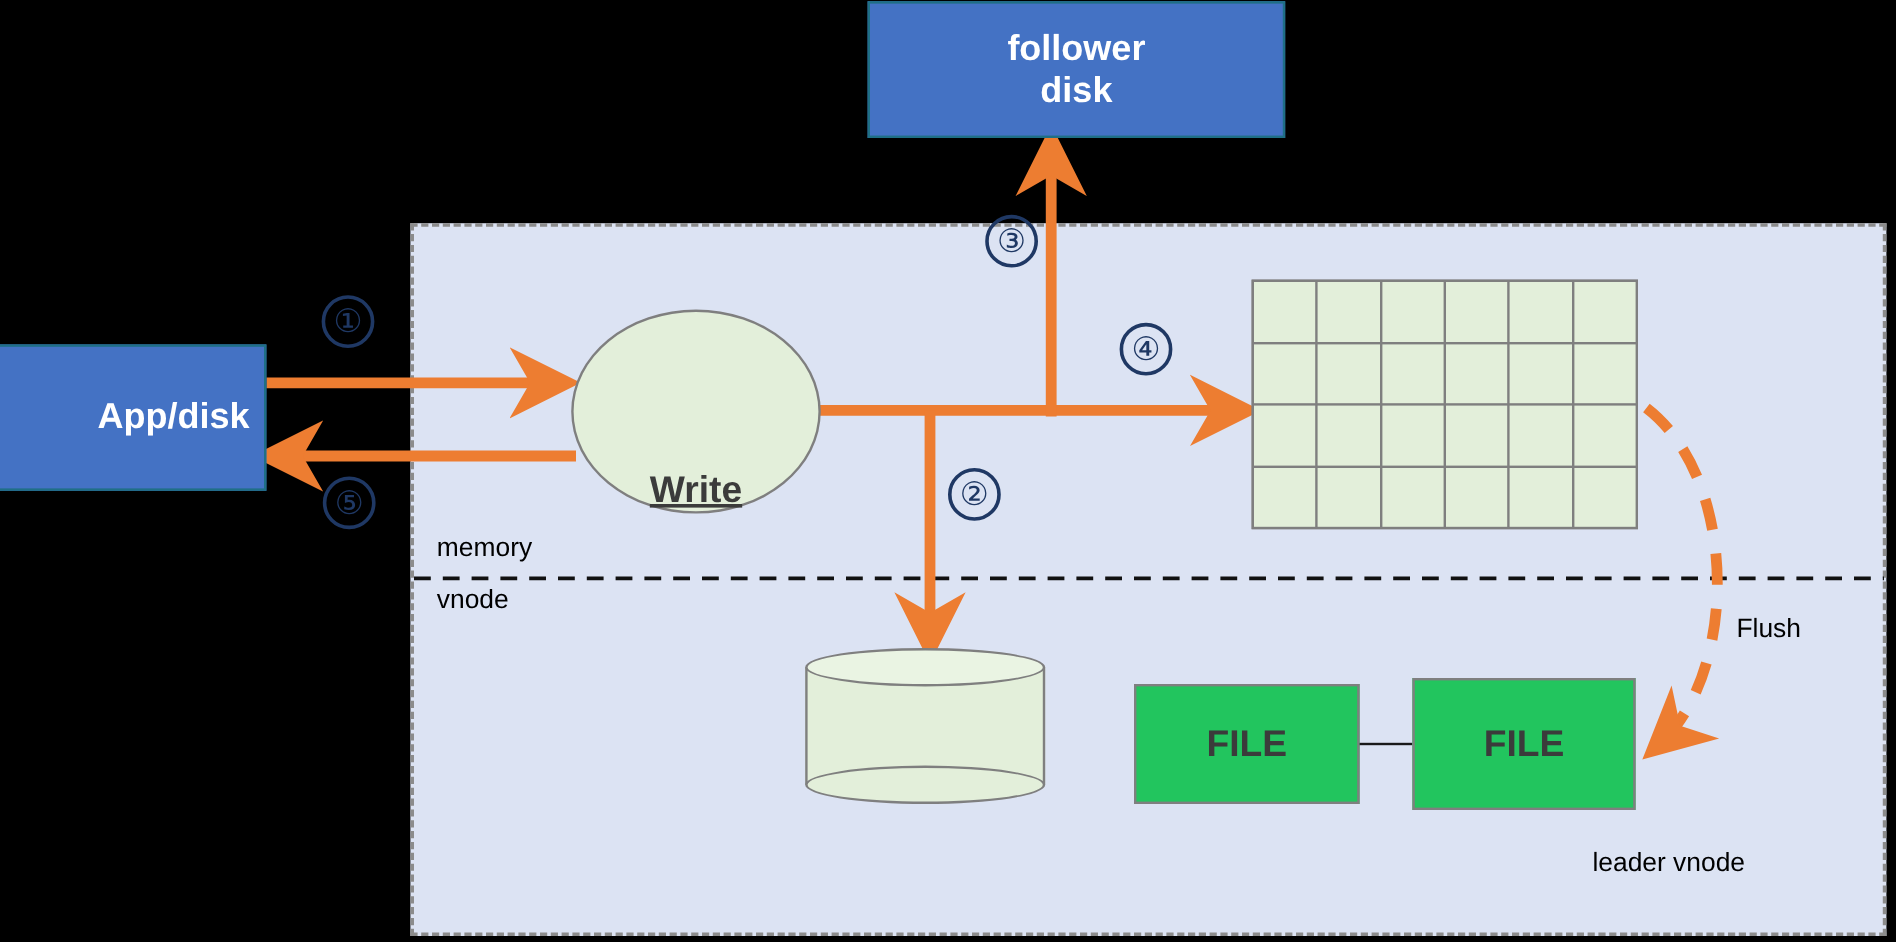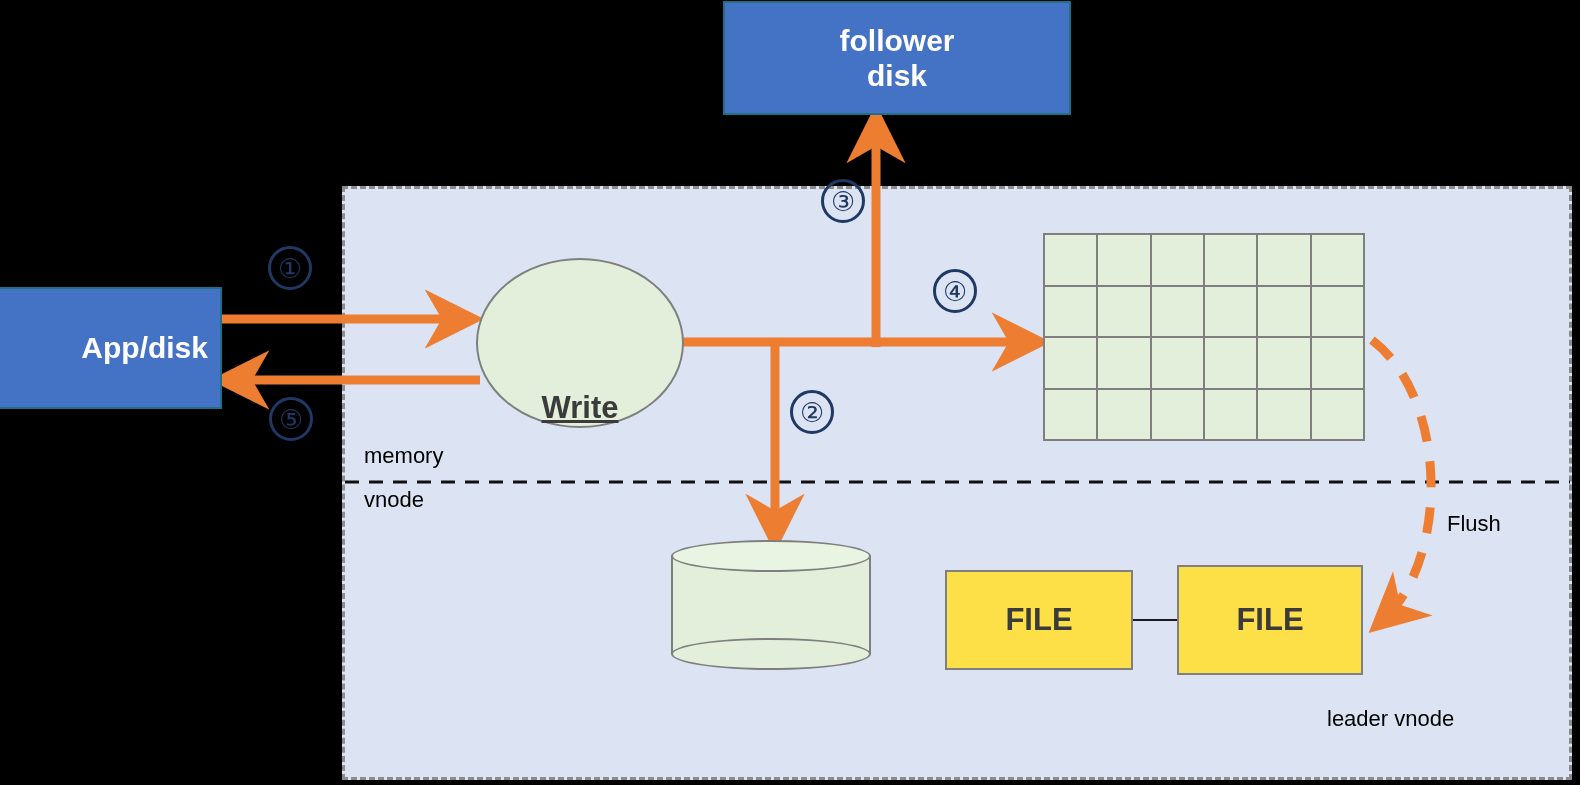--- a/index.html
+++ b/index.html
@@ -45,21 +45,21 @@
     background:#e3efda;border-left:2px solid #7f7f7f;border-right:2px solid #7f7f7f;
     box-sizing:border-box;}
   #wal-cyl .top{position:absolute;left:0;top:0;width:200px;height:32px;
     background:#eaf4e3;border:2px solid #7f7f7f;border-radius:50%;box-sizing:border-box;}
   #wal-cyl .bottom{position:absolute;left:0;top:98px;width:200px;height:32px;
     background:#e3efda;border:2px solid #7f7f7f;border-radius:50%;box-sizing:border-box;}
   #wal-label{position:absolute;left:671px;top:700px;width:200px;text-align:center;
     font-size:30px;color:#000;}
 
   
-  .file-box{position:absolute;background:#fde047;border:2px solid #7f7f7f;
+  .file-box{position:absolute;background:#22c55e;border:2px solid #7f7f7f;
     display:flex;align-items:center;justify-content:center;
     font-weight:bold;font-size:31px;color:#3b3b3b;box-sizing:border-box;}
   #file-a{left:945px;top:570px;width:188px;height:100px;}
   #file-b{left:1177px;top:565px;width:186px;height:110px;}
   #file-link{position:absolute;left:1133px;top:619px;width:44px;height:2px;background:#1a1a1a;}
 
   
   .plain-label{position:absolute;font-size:22px;color:#000;white-space:nowrap;}
   #memory-label{left:364px;top:443px;}
   #disk-label{left:364px;top:487px;}

